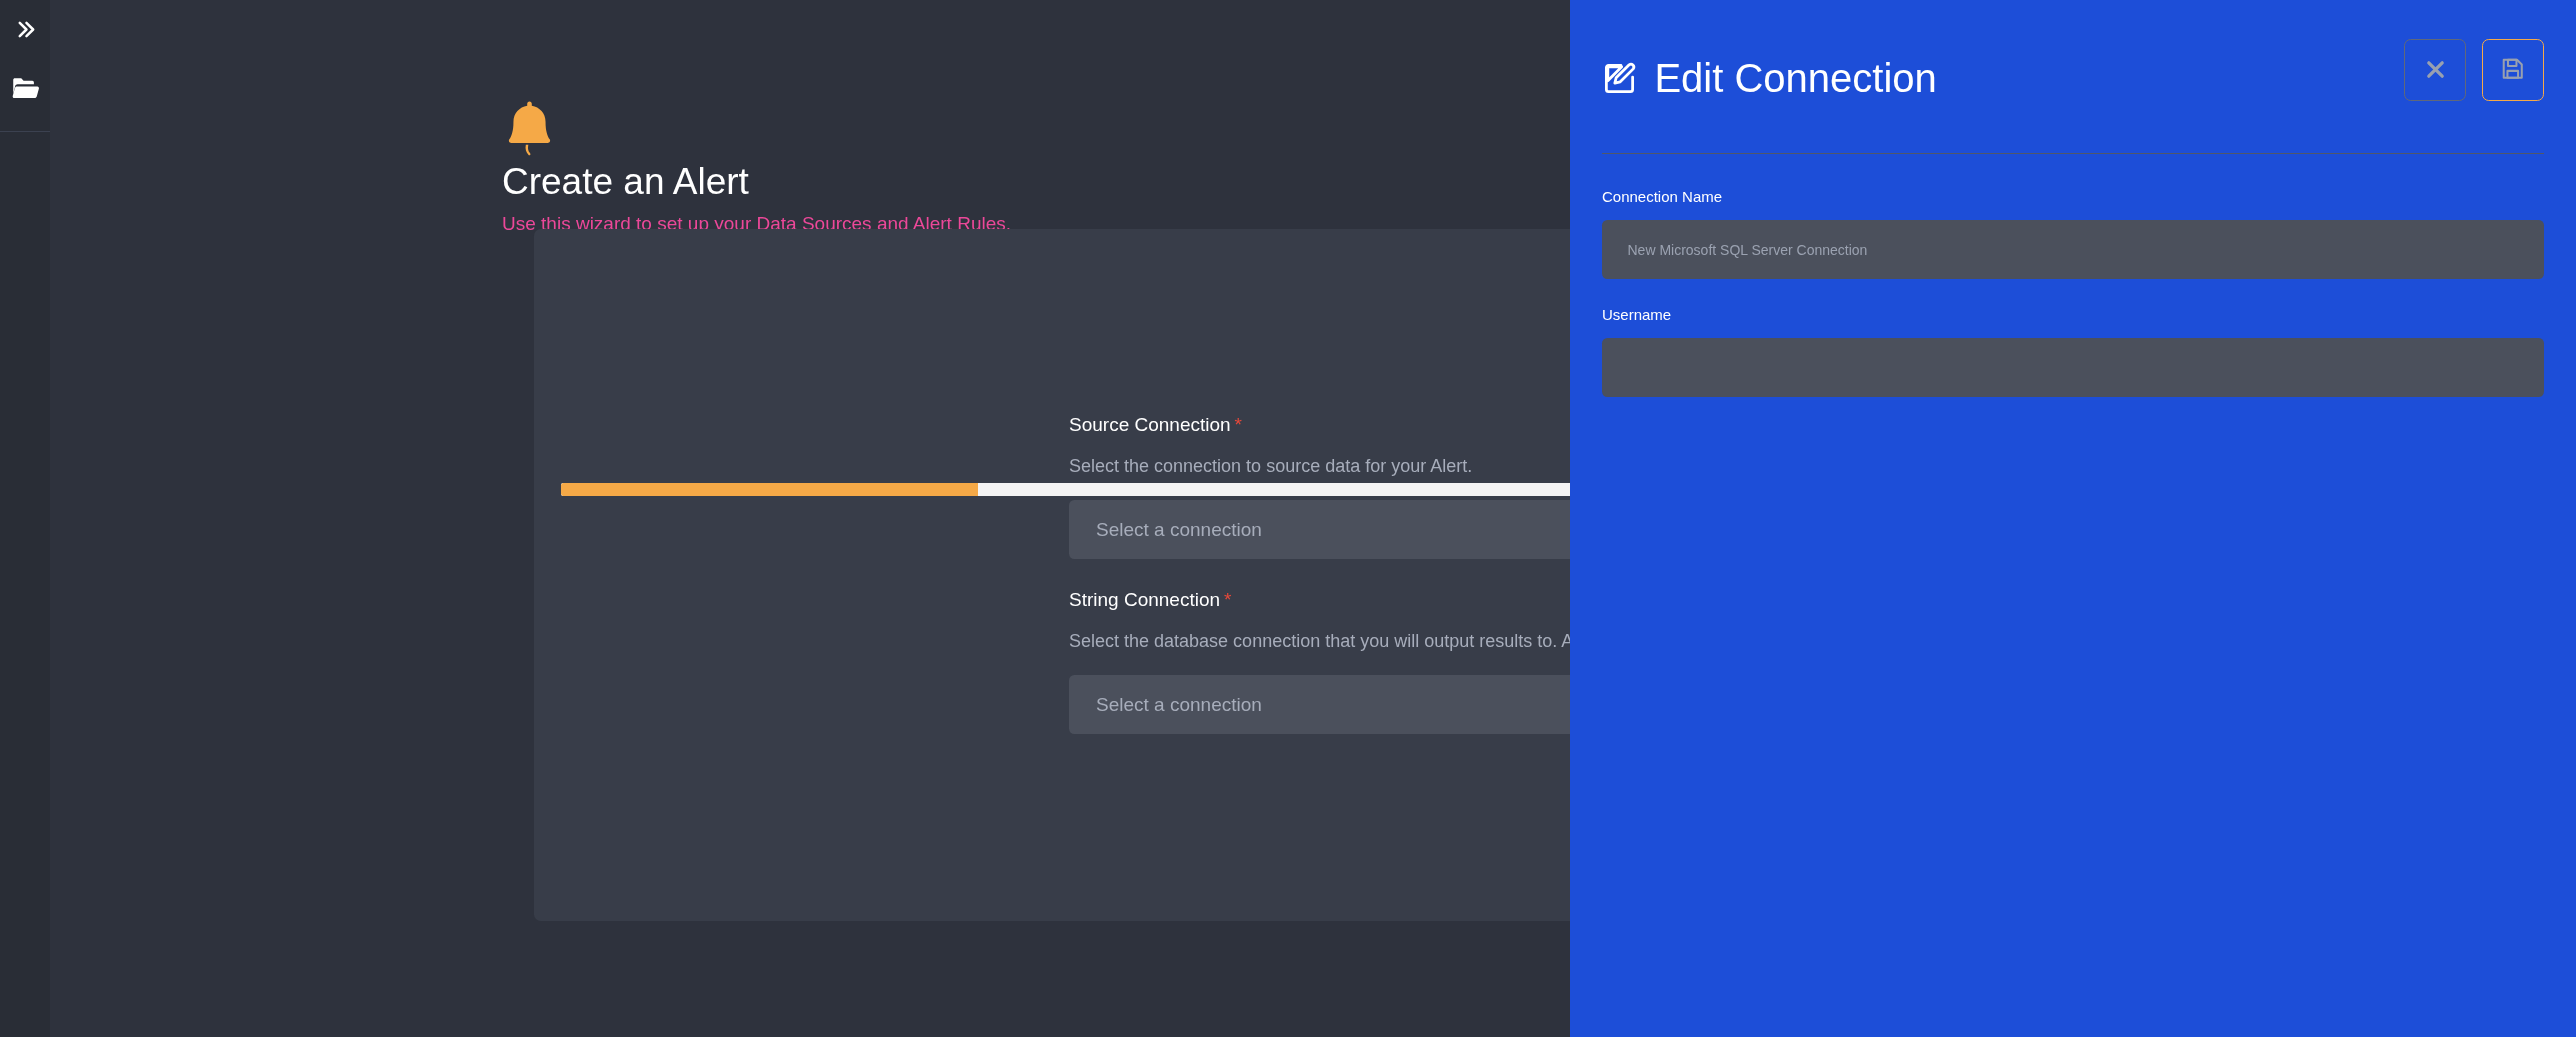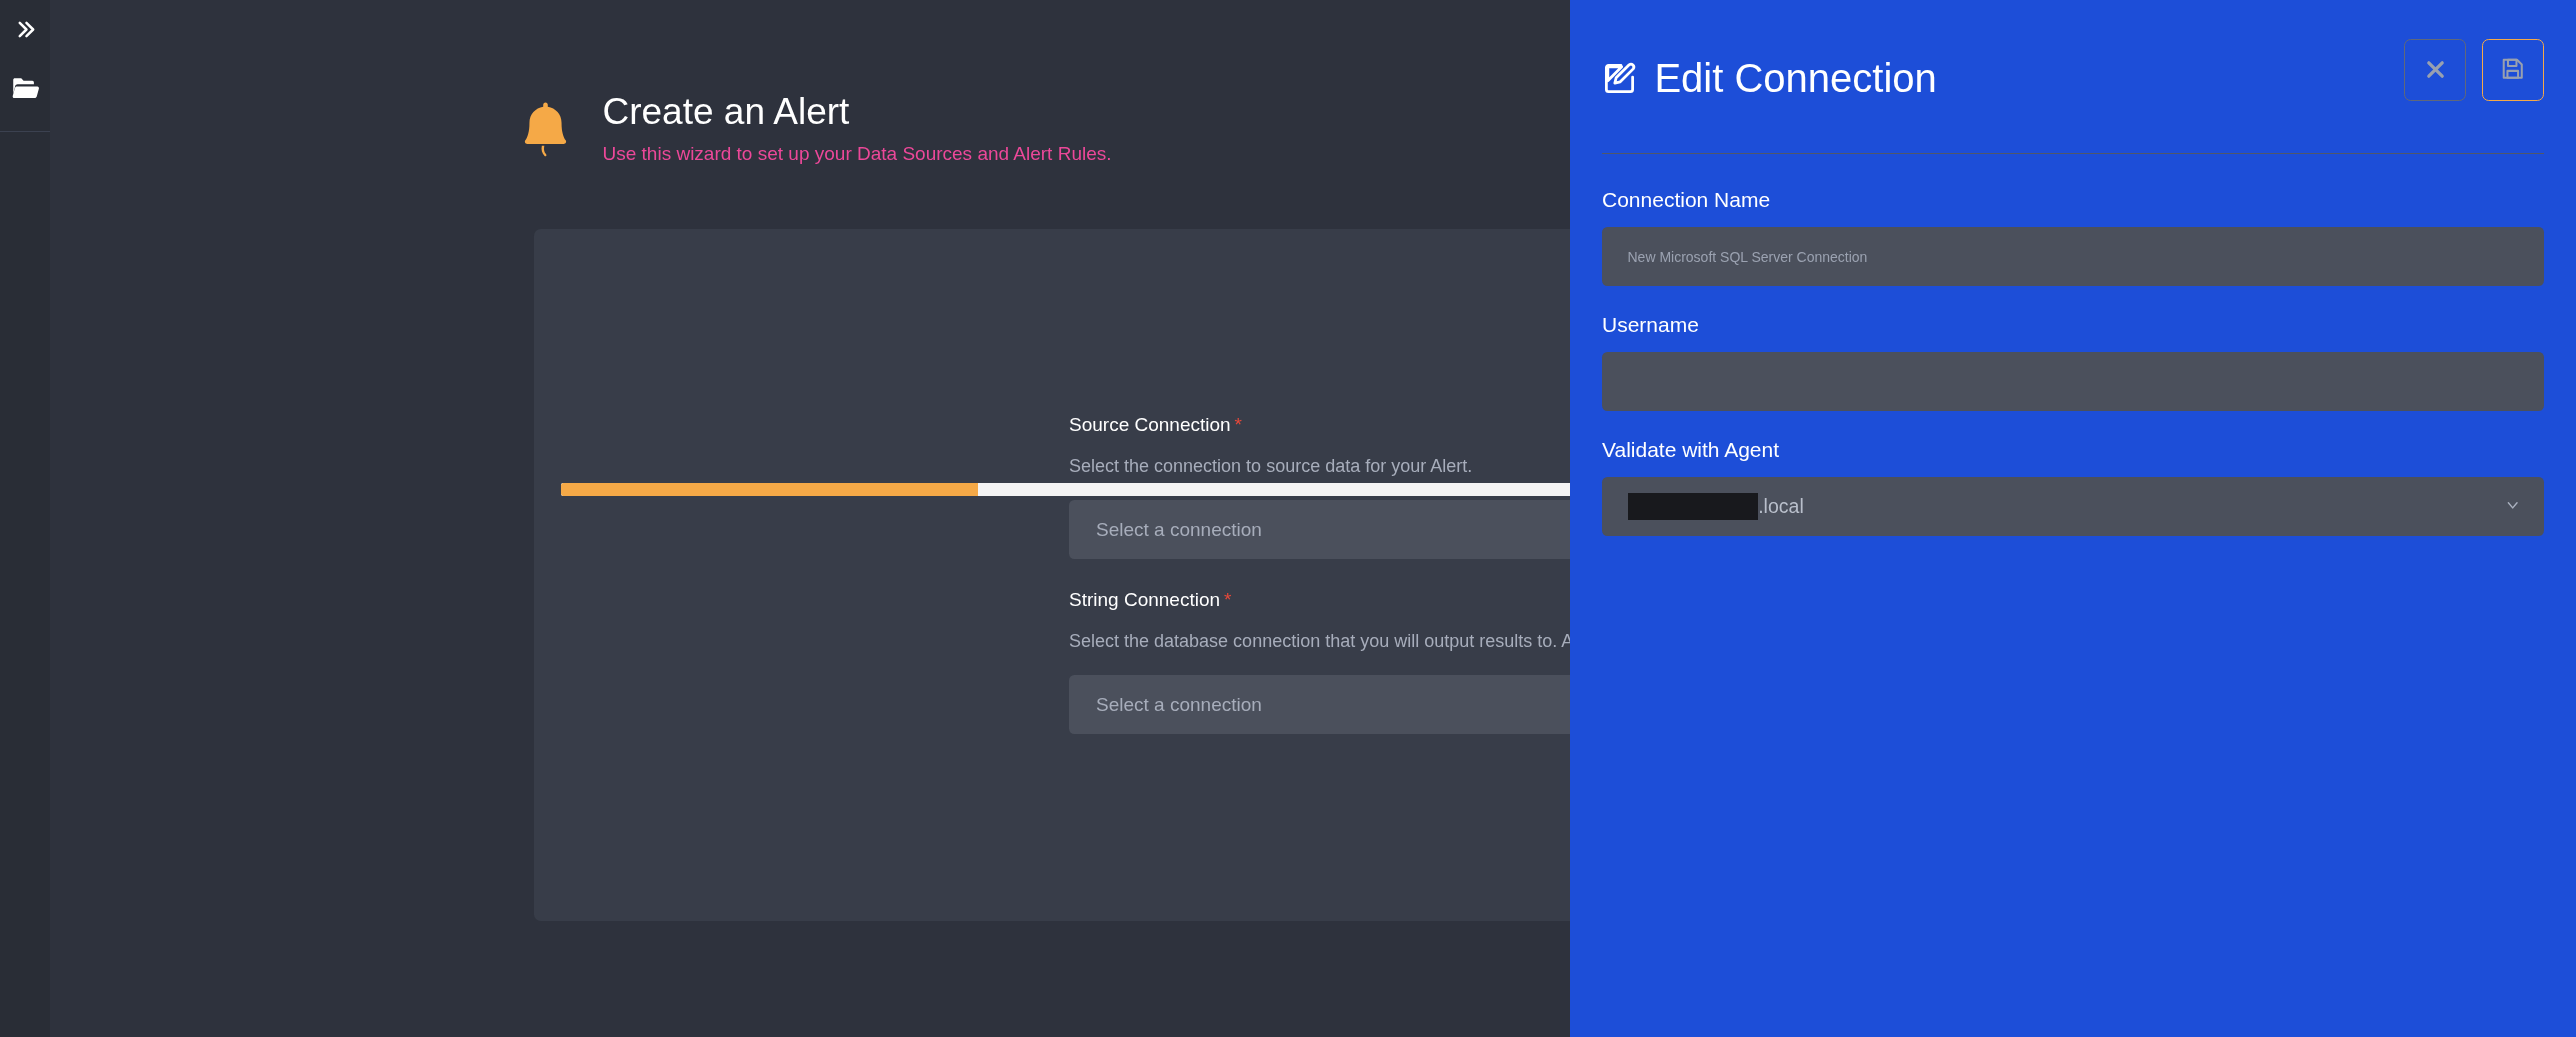--- a/index.html
+++ b/index.html
@@ -54,23 +54,24 @@
     left: 50px; top: 0;
     width: 1520px;
     height: 1038px;
     background: #2e323d;
     overflow: hidden;
   }
 
   
   #wizard-header {
     position: absolute;
-    left: 468px; top: 93px;
-    display: flex;
-    align-items: center;
+    left: 452px; top: 93px;
+    display: flex;
+    align-items: flex-start;
+    flex-direction: column;
   }
   #bell-icon { margin-right: 29.5px; margin-top: 4px; }
   #wizard-title {
     font-size: 37px;
     color: #ffffff;
     font-weight: 400;
     line-height: 1.05;
     white-space: nowrap;
   }
   #wizard-subtitle {
@@ -179,21 +180,21 @@
   #close-button { border: 1.3px solid #60687a; }
   #save-button  { border: 1.3px solid #f5a947; }
 
   #panel-divider {
     height: 1.3px;
     background: #50576a;
     margin-bottom: 34px;
   }
 
   .panel-label {
-    font-size: 21px;
+    font-size: 15px;
     color: #ffffff;
     margin-bottom: 14.8px;
     white-space: nowrap;
   }
   .panel-input {
     width: 100%;
     height: 59px;
     background: #4b505c;
     border: none;
     border-radius: 5.4px;
@@ -384,28 +385,16 @@
     </div>
 
     <div id="credential-row">
       <div>
         <div class="panel-label">Username</div>
         <input class="panel-input" type="text" placeholder="" style="">
       </div>
     </div>
 
 
-    <div class="panel-group">
-      <div class="panel-label">Validate with Agent</div>
-      <div id="agent-select">
-        <span id="agent-redaction"></span>
-        <span id="agent-value-suffix">.local</span>
-        <span id="agent-chevron">
-          <svg width="17.4" height="17.4" viewBox="0 0 24 24" fill="none" stroke="#aab1bf" stroke-width="2" stroke-linecap="round" stroke-linejoin="round">
-            <polyline points="6 9 12 16 18 9"></polyline>
-          </svg>
-        </span>
-      </div>
-    </div>
 
   </div>
 </div>
 
 
 </body></html>

